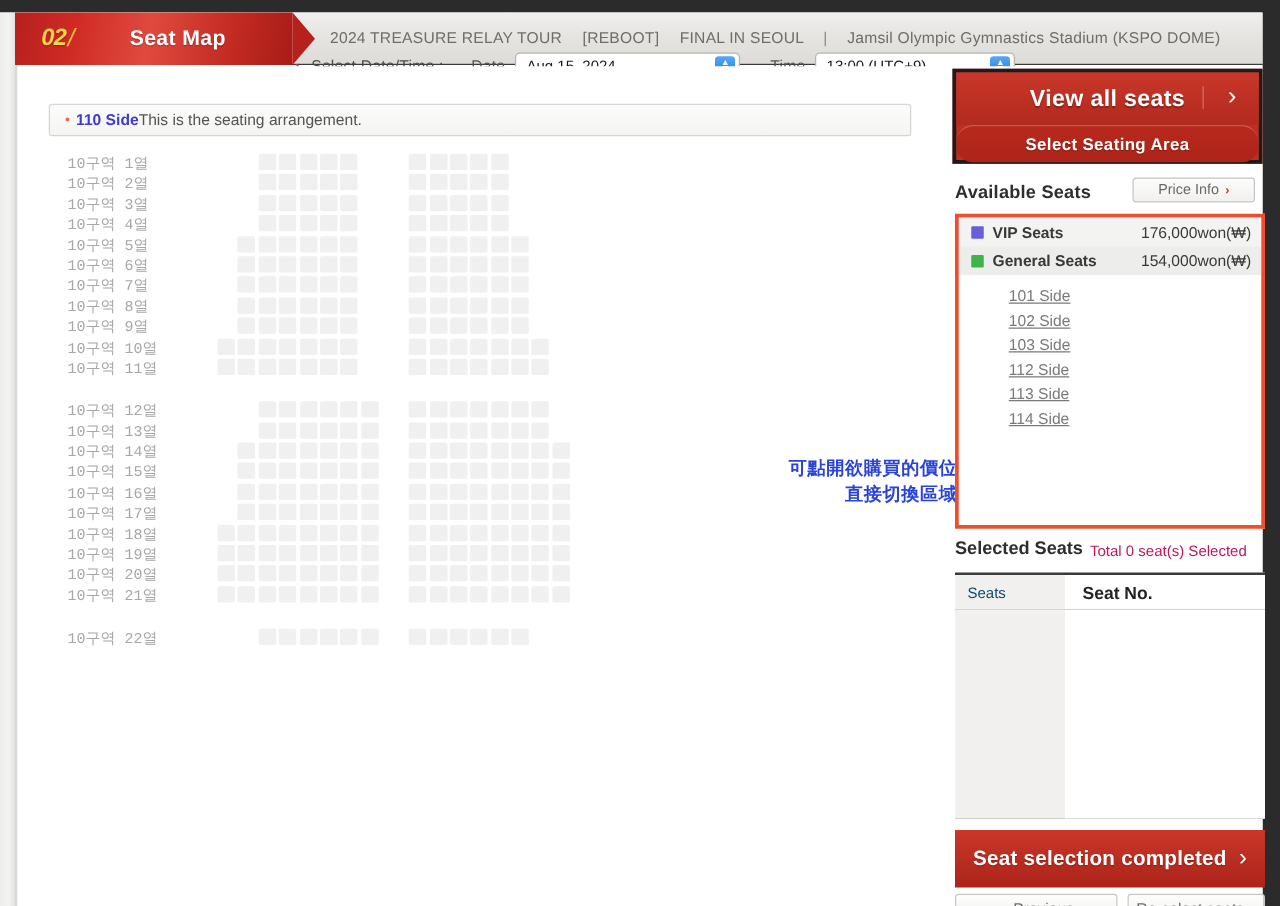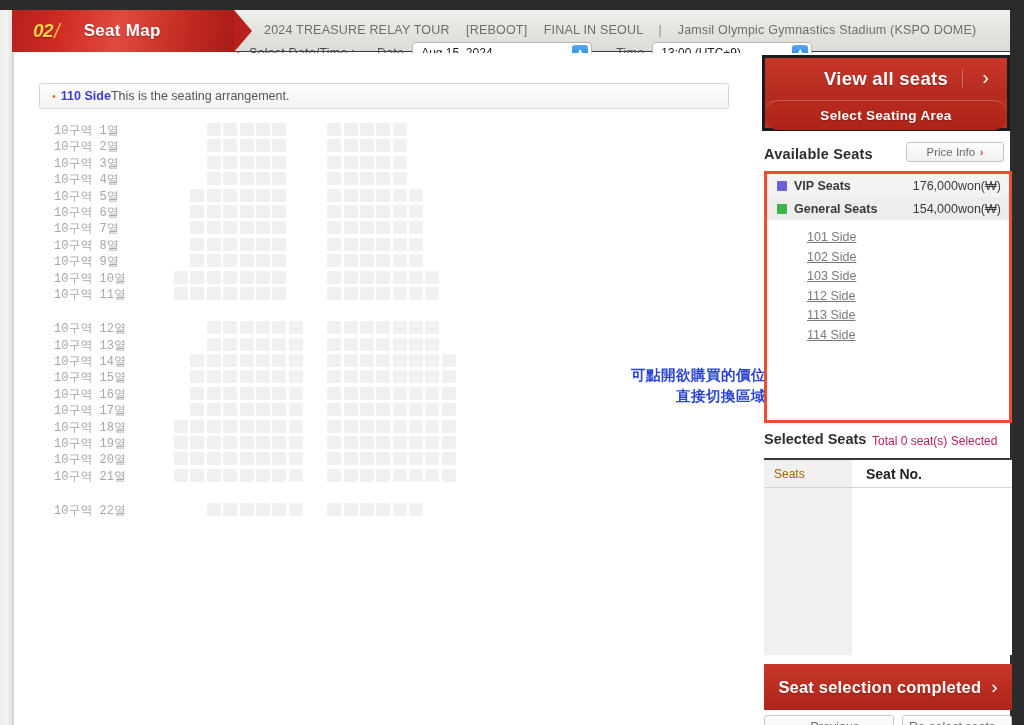--- a/index.html
+++ b/index.html
@@ -54,21 +54,21 @@
     color: #ffd24a; font-size: 19px; font-weight: bold; font-style: italic;
     margin-left: 21px; letter-spacing: -0.5px;
     text-shadow: 0 1px 1px rgba(0,0,0,.35);
   }
   .step-slash {
     color: #ffd24a; font-size: 20px; font-style: italic; opacity: .85;
     margin-left: 1px;
   }
   .step-title {
     color: #ffffff; font-size: 17px; font-weight: bold;
-    margin-left: 24px; letter-spacing: .3px;
+    margin-left: 44px; letter-spacing: .3px;
     text-shadow: 0 1px 1px rgba(0,0,0,.3);
   }
   .event-line {
     position: absolute; left: 252px; top: 13px;
     font-size: 12.5px; color: #6e6d6a; letter-spacing: .2px;
     white-space: nowrap;
   }
   .event-line .sep { margin: 0 12px; color: #8d8c89; }
   .event-line .gap { display:inline-block; width:9px; }
   .datetime-row {
@@ -231,21 +231,21 @@
   .seltable {
     position: absolute; left: 6px; top: 405px; width: 248px; height: 197px;
     border-top: 2px solid #3a3a3a; border-bottom: 2px solid #3a3a3a;
     background:#fff;
   }
   .seltable .thead {
     display:flex; height: 28px; border-bottom: 1px solid #d4d3d0;
   }
   .th-seats {
     width: 88px; display:flex; align-items:center; padding-left:10px;
-    font-size: 12px; color:#a16207; background:#f1f0ee;
+    font-size: 12px; color:#0c4a6e; background:#f1f0ee;
   }
   .th-no {
     flex:1; display:flex; align-items:center; padding-left:14px;
     font-size: 14px; color:#232322; font-weight:bold; background:#fff;
   }
   .seltable .tbody { display:flex; height: 167px; }
   .tb-left { width: 88px; background:#f1f0ee; }
   .tb-right { flex:1; background:#fff; }
 
   .complete-btn {

